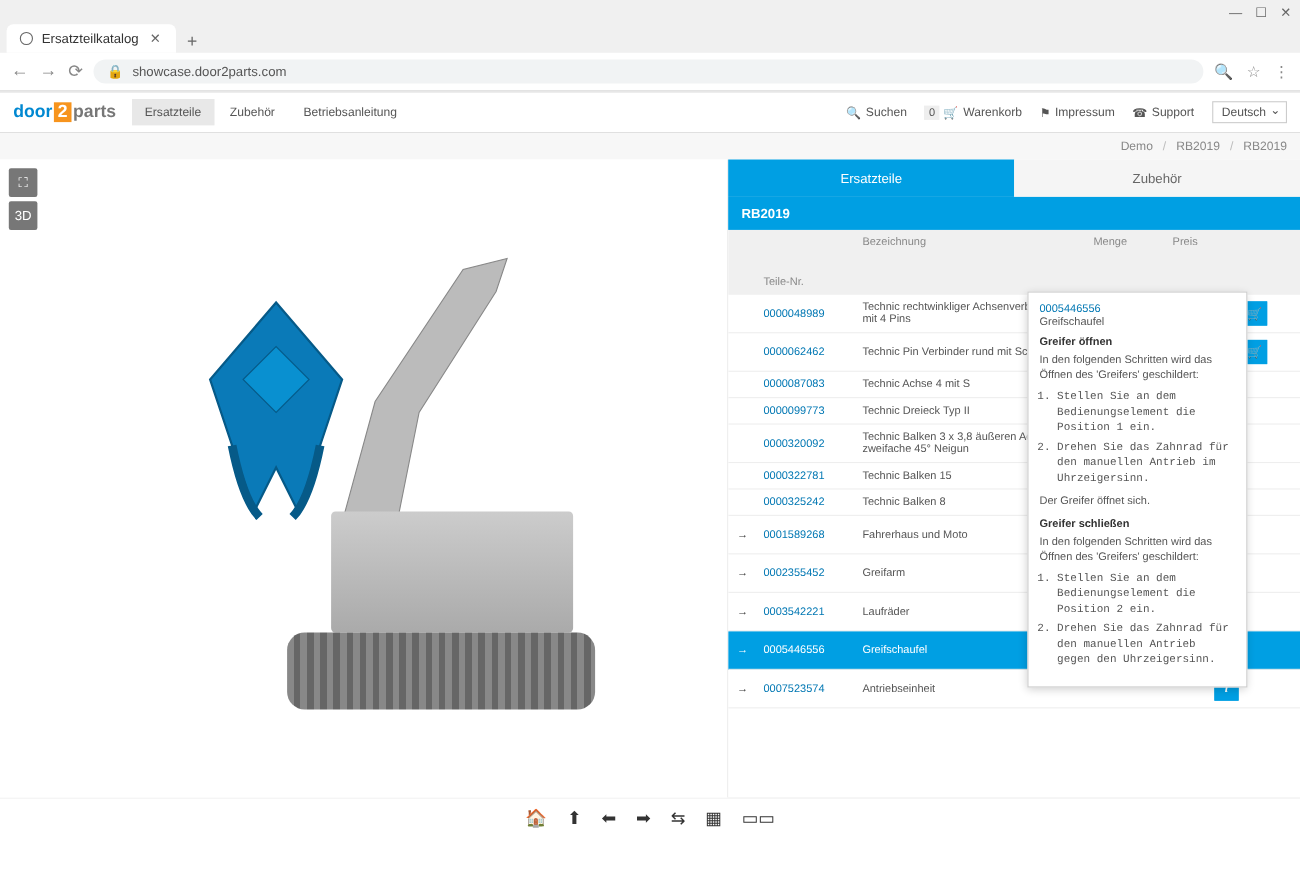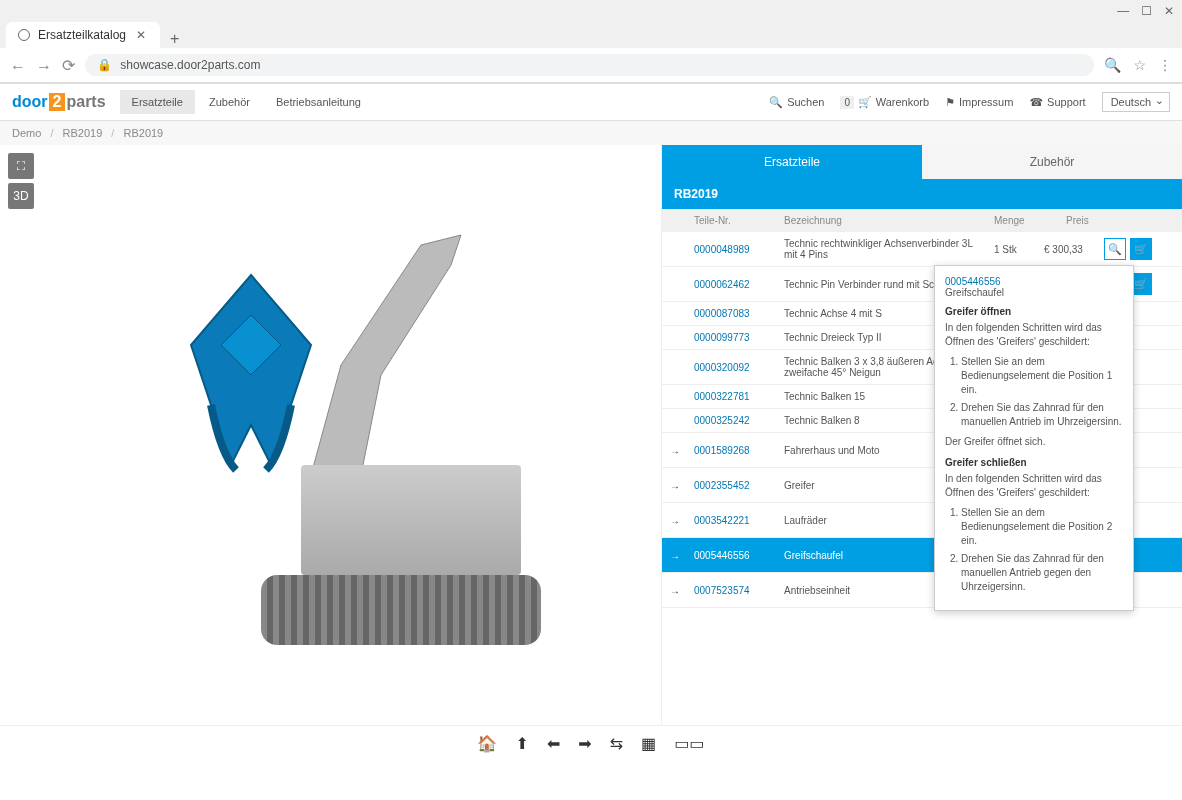--- a/index.html
+++ b/index.html
@@ -29,42 +29,42 @@
 .main-nav-item { padding: 6px 12px; color: #555; cursor: pointer; font-size: 11px; }
 .main-nav-item.active { background: #e8e8e8; }
 .header-spacer { flex: 1; }
 .header-tools { display: flex; align-items: center; gap: 16px; font-size: 11px; color: #555; }
 .header-tool { display: flex; align-items: center; gap: 4px; cursor: pointer; }
 .cart-count { background: #eee; padding: 1px 4px; font-size: 10px; }
 .lang-select { border: 1px solid #ccc; padding: 3px 18px 3px 8px; font-size: 11px; position: relative; cursor: pointer; }
 .lang-select::after { content: '⌄'; position: absolute; right: 5px; top: 1px; }
 
 
-.breadcrumb { padding: 6px 12px; background: #f7f7f7; font-size: 11px; color: #888; }
+.breadcrumb { padding: 6px 12px; background: #f7f7f7; font-size: 11px; color: #888; text-align: right; }
 .breadcrumb .sep { margin: 0 6px; color: #bbb; }
 
 
 .main { display: flex; height: 580px; }
 .viewer { flex: 1; position: relative; background: #fff; border-right: 1px solid #eee; }
 .viewer-tools { position: absolute; left: 8px; top: 8px; display: flex; flex-direction: column; gap: 4px; }
 .viewer-tool { width: 26px; height: 26px; background: #777; color: #fff; display: flex; align-items: center; justify-content: center; font-size: 12px; cursor: pointer; border-radius: 2px; }
 .viewer-canvas { width: 100%; height: 100%; display: flex; align-items: center; justify-content: center; }
 
 
 .panel { width: 520px; display: flex; flex-direction: column; position: relative; }
 .panel-tabs { display: flex; }
 .panel-tab { flex: 1; text-align: center; padding: 10px; font-size: 12px; cursor: pointer; background: #f5f5f5; color: #666; }
 .panel-tab.active { background: #009fe3; color: #fff; }
 .panel-subhead { background: #009fe3; color: #fff; padding: 8px 12px; font-size: 12px; font-weight: bold; }
 
 
 .tbl { flex: 1; overflow: hidden; }
 .tbl-head { display: flex; background: #f0f0f0; padding: 6px 8px; font-size: 10px; color: #888; }
 .tbl-head .c-arrow { width: 24px; }
-.tbl-head .c-nr { width: 90px; }
+.tbl-head .c-nr { width: 90px; margin-top: 36px; }
 .tbl-head .c-bez { flex: 1; }
 .tbl-head .c-menge { width: 50px; margin-left: 44px; }
 .tbl-head .c-preis { width: 60px; padding-left: 22px; }
 .tbl-head .c-act { width: 70px; }
 .tbl-row { display: flex; align-items: center; padding: 6px 8px; border-bottom: 1px solid #eee; font-size: 10px; }
 .tbl-row.selected { background: #009fe3; color: #fff; }
 .tbl-row .c-arrow { width: 24px; color: #333; }
 .tbl-row.selected .c-arrow { color: #fff; }
 .tbl-row .c-nr { width: 90px; color: #0077b3; }
 .tbl-row.selected .c-nr { color: #fff; }
@@ -78,21 +78,21 @@
 .act-btn.cart { background: #009fe3; color: #fff; }
 .act-btn.info { background: #009fe3; color: #fff; font-weight: bold; font-style: italic; font-family: serif; }
 
 
 .popup { position: absolute; right: 48px; top: 120px; width: 200px; background: #fff; border: 1px solid #ccc; box-shadow: 0 2px 8px rgba(0,0,0,.2); padding: 10px; font-size: 10px; color: #555; z-index: 10; }
 .popup .p-nr { color: #0077b3; }
 .popup .p-title { margin-bottom: 8px; }
 .popup h4 { font-size: 10px; font-weight: bold; margin: 8px 0 4px; color: #333; }
 .popup p { margin-bottom: 6px; line-height: 1.4; }
 .popup ol { padding-left: 16px; margin-bottom: 6px; }
-.popup ol li { margin-bottom: 4px; line-height: 1.4; }
+.popup ol li { margin-bottom: 4px; line-height: 1.4; font-family: Liberation Mono, monospace; }
 
 
 .bottom-bar { display: flex; justify-content: center; gap: 18px; padding: 8px; border-top: 1px solid #eee; }
 .bottom-bar span { font-size: 16px; cursor: pointer; color: #333; }
 
 
 .excavator { position: relative; width: 420px; height: 460px; }
 .grapple { position: absolute; left: 40px; top: 60px; width: 180px; height: 220px; }
 .grapple svg { width: 100%; height: 100%; }
 .arm { position: absolute; left: 180px; top: 20px; width: 200px; height: 260px; }
@@ -287,21 +287,21 @@
             <div class="c-bez">Fahrerhaus und Moto</div>
             <div class="c-menge"></div>
             <div class="c-preis"></div>
             <div class="c-act">
               <div class="act-btn info">i</div>
             </div>
           </div>
           <div class="tbl-row">
             <div class="c-arrow">→</div>
             <div class="c-nr">0002355452</div>
-            <div class="c-bez">Greifer</div>
+            <div class="c-bez">Greifarm</div>
             <div class="c-menge"></div>
             <div class="c-preis"></div>
             <div class="c-act">
               <div class="act-btn info">i</div>
             </div>
           </div>
           <div class="tbl-row">
             <div class="c-arrow">→</div>
             <div class="c-nr">0003542221</div>
             <div class="c-bez">Laufräder</div>

